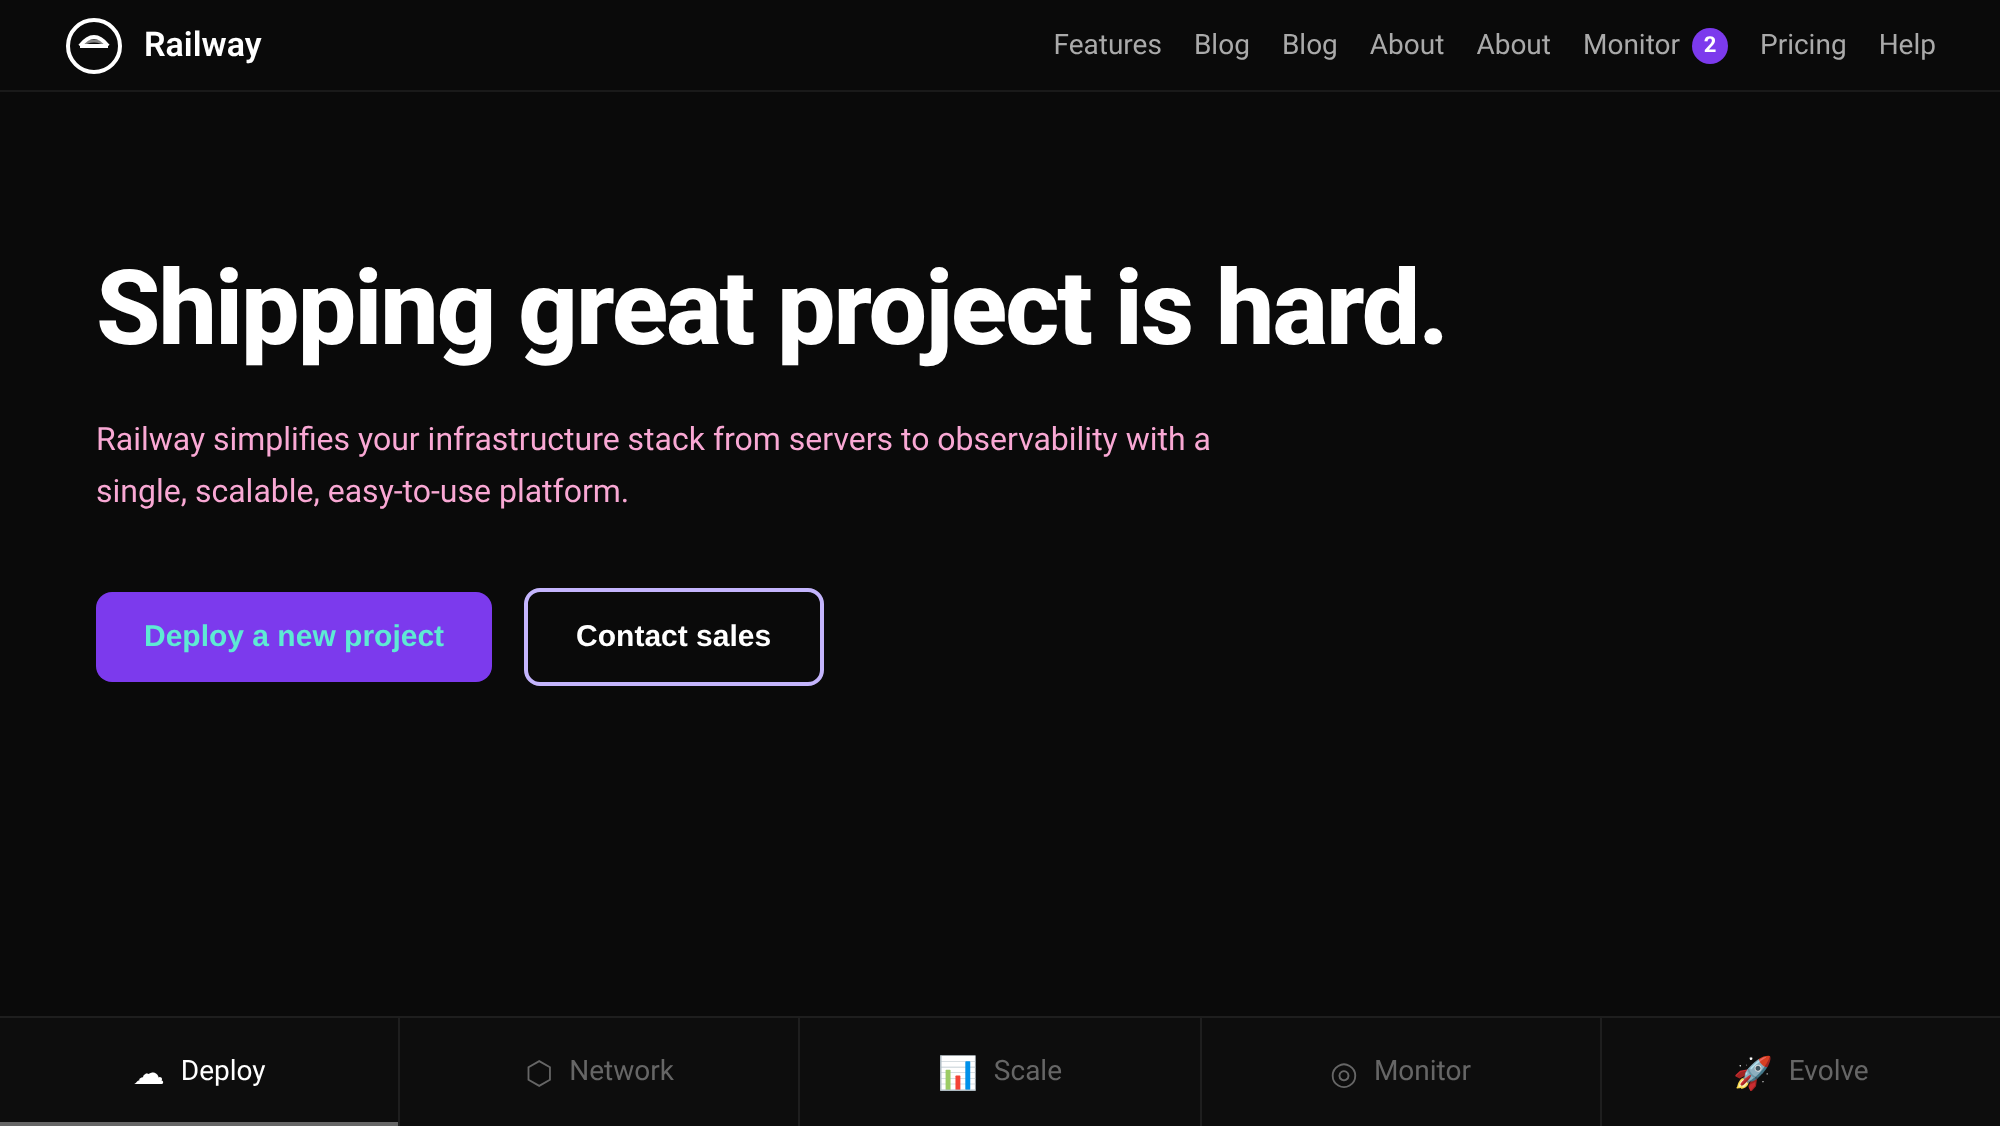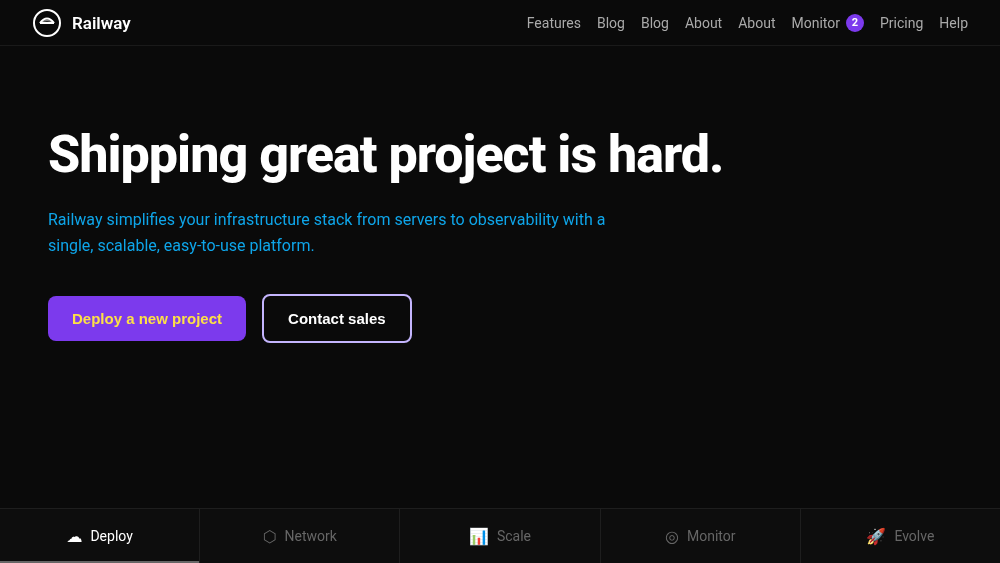--- a/index.html
+++ b/index.html
@@ -85,35 +85,35 @@
       font-weight: 800;
       line-height: 1.1;
       color: #ffffff;
       max-width: 700px;
       margin-bottom: 24px;
       letter-spacing: -1px;
     }
 
     .hero-subtitle {
       font-size: 16px;
-      color: #0ea5e9;
+      color: #f9a8d4;
       line-height: 1.6;
       max-width: 560px;
       margin-bottom: 36px;
     }
 
     .hero-buttons {
       display: flex;
       gap: 16px;
       align-items: center;
     }
 
     .btn-primary {
       background-color: #7c3aed;
-      color: #fde047;
+      color: #5eead4;
       border: none;
       padding: 14px 24px;
       border-radius: 8px;
       font-size: 15px;
       font-weight: 600;
       cursor: pointer;
     }
 
     .btn-secondary {
       background-color: transparent;

